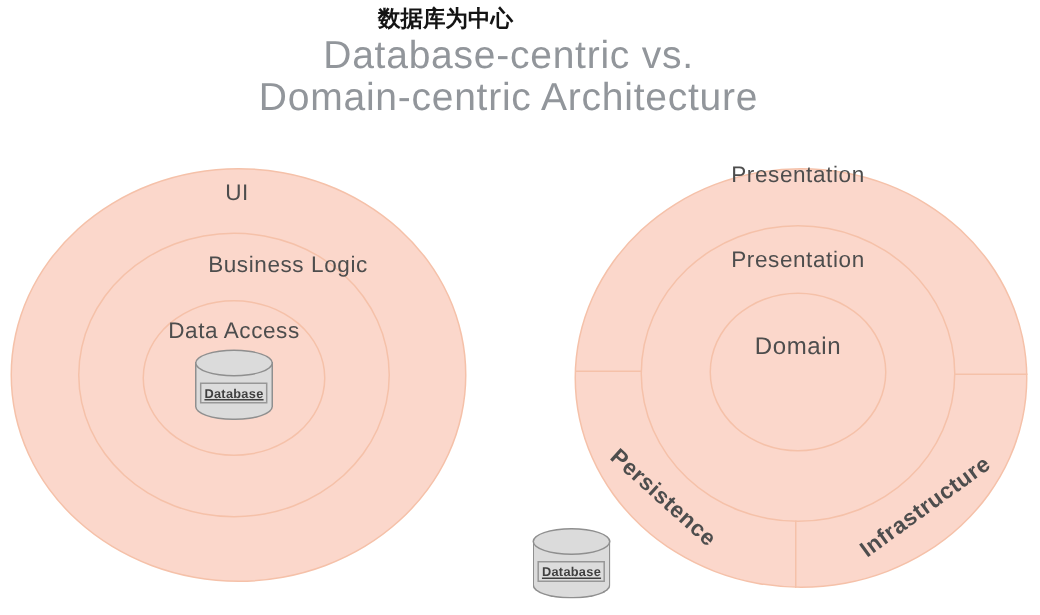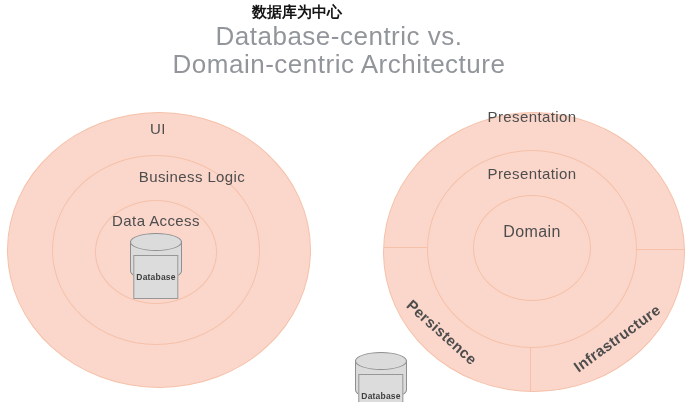--- a/index.html
+++ b/index.html
@@ -39,22 +39,22 @@
     border-radius:50%; background:#dbdbdb; border:1px solid #8f8f8f; z-index:2;
   }
   .cyl-body {
     position:absolute; left:0; top:8px; width:50px; height:38px;
     background:#dbdbdb; border:1px solid #8f8f8f; border-top:none;
     border-radius:0 0 25px 25px / 0 0 9px 9px; z-index:1;
   }
   .db-label {
     position:absolute; left:50%; top:22px; transform:translateX(-50%); z-index:3;
     font-size:8.5px; font-weight:700; color:#3f3f3f;
-    background:#dcdcdc; border:1px solid #979797; padding:16px 2px;
-    white-space:nowrap; letter-spacing:0.2px;
+    background:#dcdcdc; border:1px solid #979797; padding:1px 2px;
+    white-space:nowrap; letter-spacing:0.2px;text-decoration:underline;
   }
 </style>
 </head>
 <body>
 
 <div class="canvas">
 
   <div class="ann" style="left:297px; top:3px;">数据库为中心</div>
   <div class="title" style="left:339px; top:22px;">
     <div>Database-centric vs.</div>

